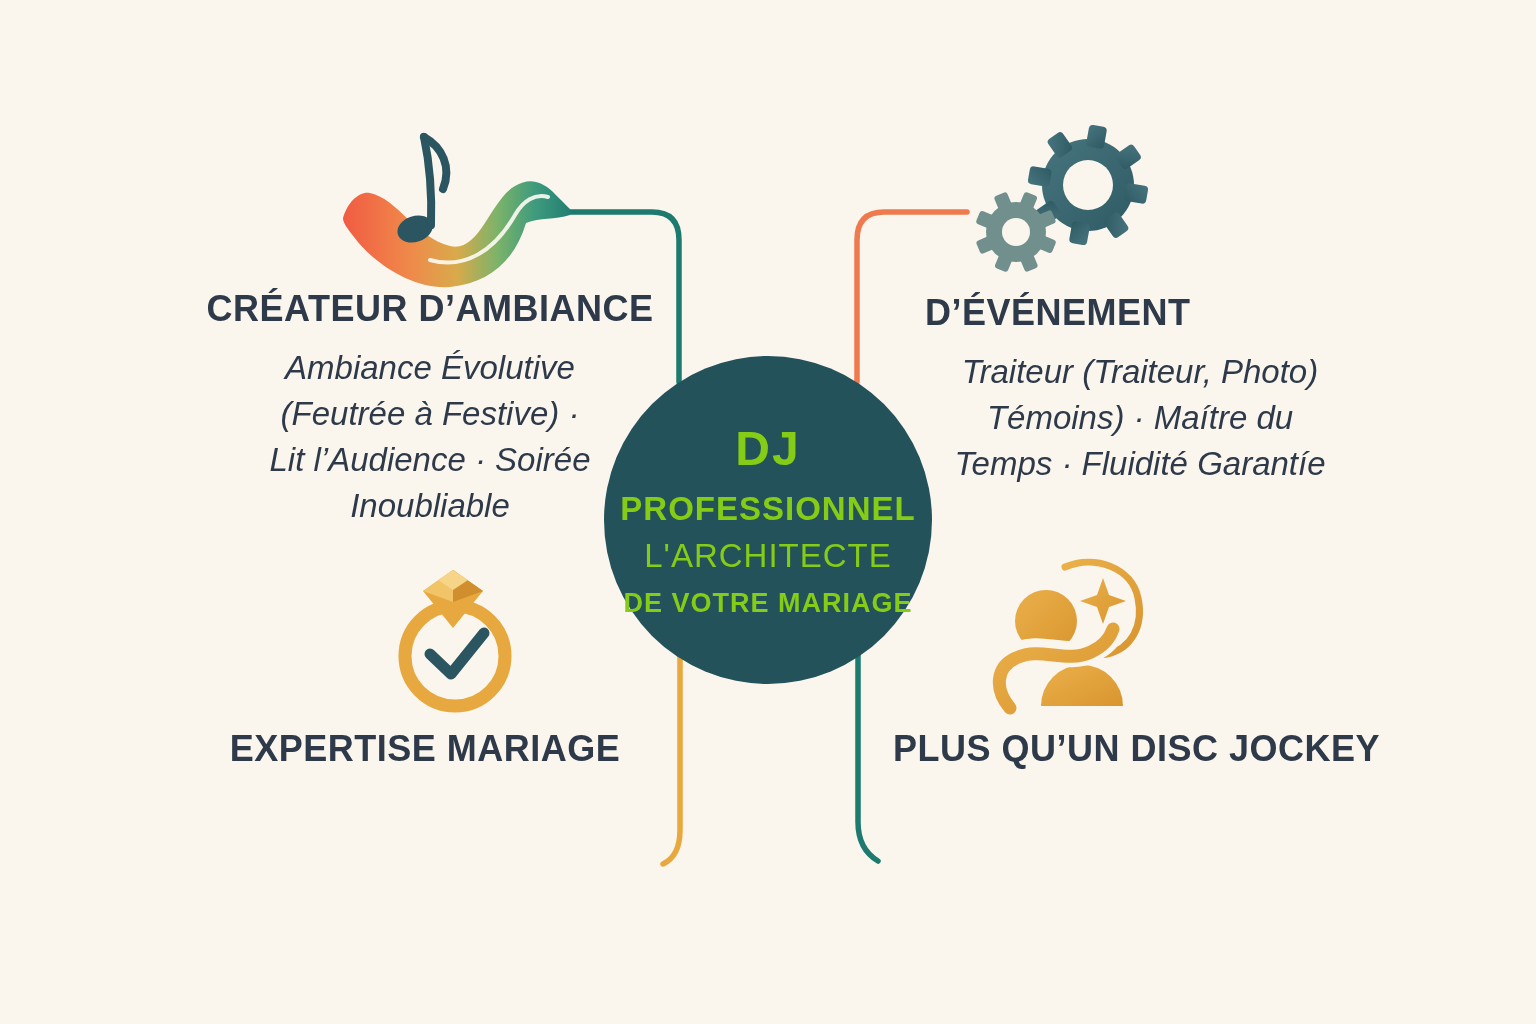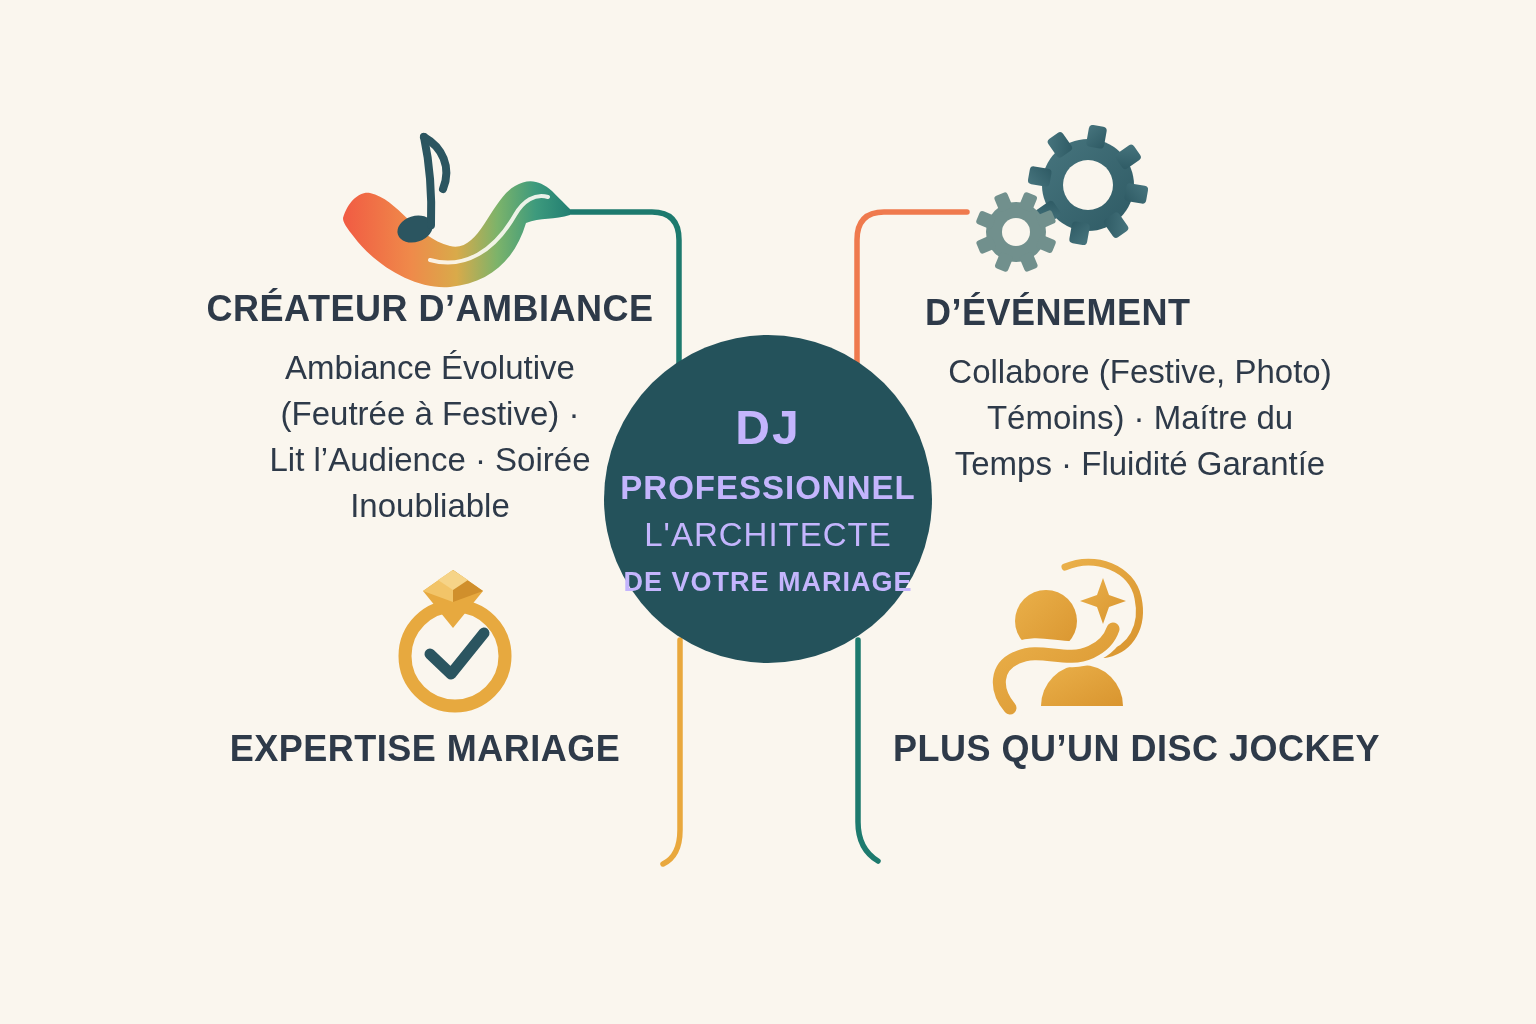--- a/index.html
+++ b/index.html
@@ -4,33 +4,33 @@
 <style>
   html,body{margin:0;padding:0;background:#faf6ee;}
   .stage{
     position:relative;width:1536px;height:1024px;overflow:hidden;
     background:#faf6ee;font-family:"Liberation Sans",sans-serif;color:#2e3a49;
   }
   svg{position:absolute;display:block;}
   .connectors{left:0;top:0;}
   
   .circle{
-    position:absolute;left:604px;top:335px;width:328px;height:328px;
+    position:absolute;left:604px;top:356px;width:328px;height:328px;
     background:#24525b;border-radius:50%;
     display:flex;flex-direction:column;align-items:center;justify-content:center;
-    text-align:center;color:#c4b5fd;z-index:3;
+    text-align:center;color:#84cc16;z-index:3;
   }
   .circle .dj{font-size:48px;font-weight:bold;letter-spacing:2px;margin-bottom:14px;}
   .circle .l2{font-size:33px;font-weight:bold;letter-spacing:1px;margin-bottom:9px;}
   .circle .l3{font-size:33px;font-weight:normal;letter-spacing:1px;margin-bottom:13px;}
   .circle .l4{font-size:27px;font-weight:bold;letter-spacing:1px;text-align:right;}
   
   .quad{position:absolute;}
   .quad .title{font-size:36px;font-weight:bold;letter-spacing:.5px;line-height:45px;margin:0 0 14px 0;}
-  .quad .body{font-size:33px;font-weight:500;line-height:46px;margin:4px;}
+  .quad .body{font-size:33px;font-weight:500;line-height:46px;margin:4px;font-style:italic;}
   .quad .line{display:block;}
   .q1{left:150px;top:286px;width:560px;text-align:center;}
   .q2{left:925px;top:290px;width:470px;text-align:left;}
   .q2 .body{text-align:center;width:480px;margin-left:-25px;}
   .q3{left:145px;top:726px;width:560px;text-align:center;}
   .q4{left:893px;top:726px;width:500px;text-align:left;}
   .q4 .body{padding-left:25px;}
 </style>
 </head>
 <body>
@@ -154,21 +154,21 @@
       <span class="line">Lit l’Audience · Soirée</span>
       <span class="line">Inoubliable</span>
     </p>
   </section>
 
   <section class="quad q2">
     <h2 class="title">
       <span class="line">D’ÉVÉNEMENT</span>
     </h2>
     <p class="body">
-      <span class="line">Collabore (Festive, Photo)</span>
+      <span class="line">Traiteur (Traiteur, Photo)</span>
       <span class="line">Témoins) · Maítre du</span>
       <span class="line">Temps · Fluidité Garantíe</span>
     </p>
   </section>
 
   <section class="quad q3">
     <h2 class="title">
       <span class="line">EXPERTISE MARIAGE</span>
     </h2>
   </section>

